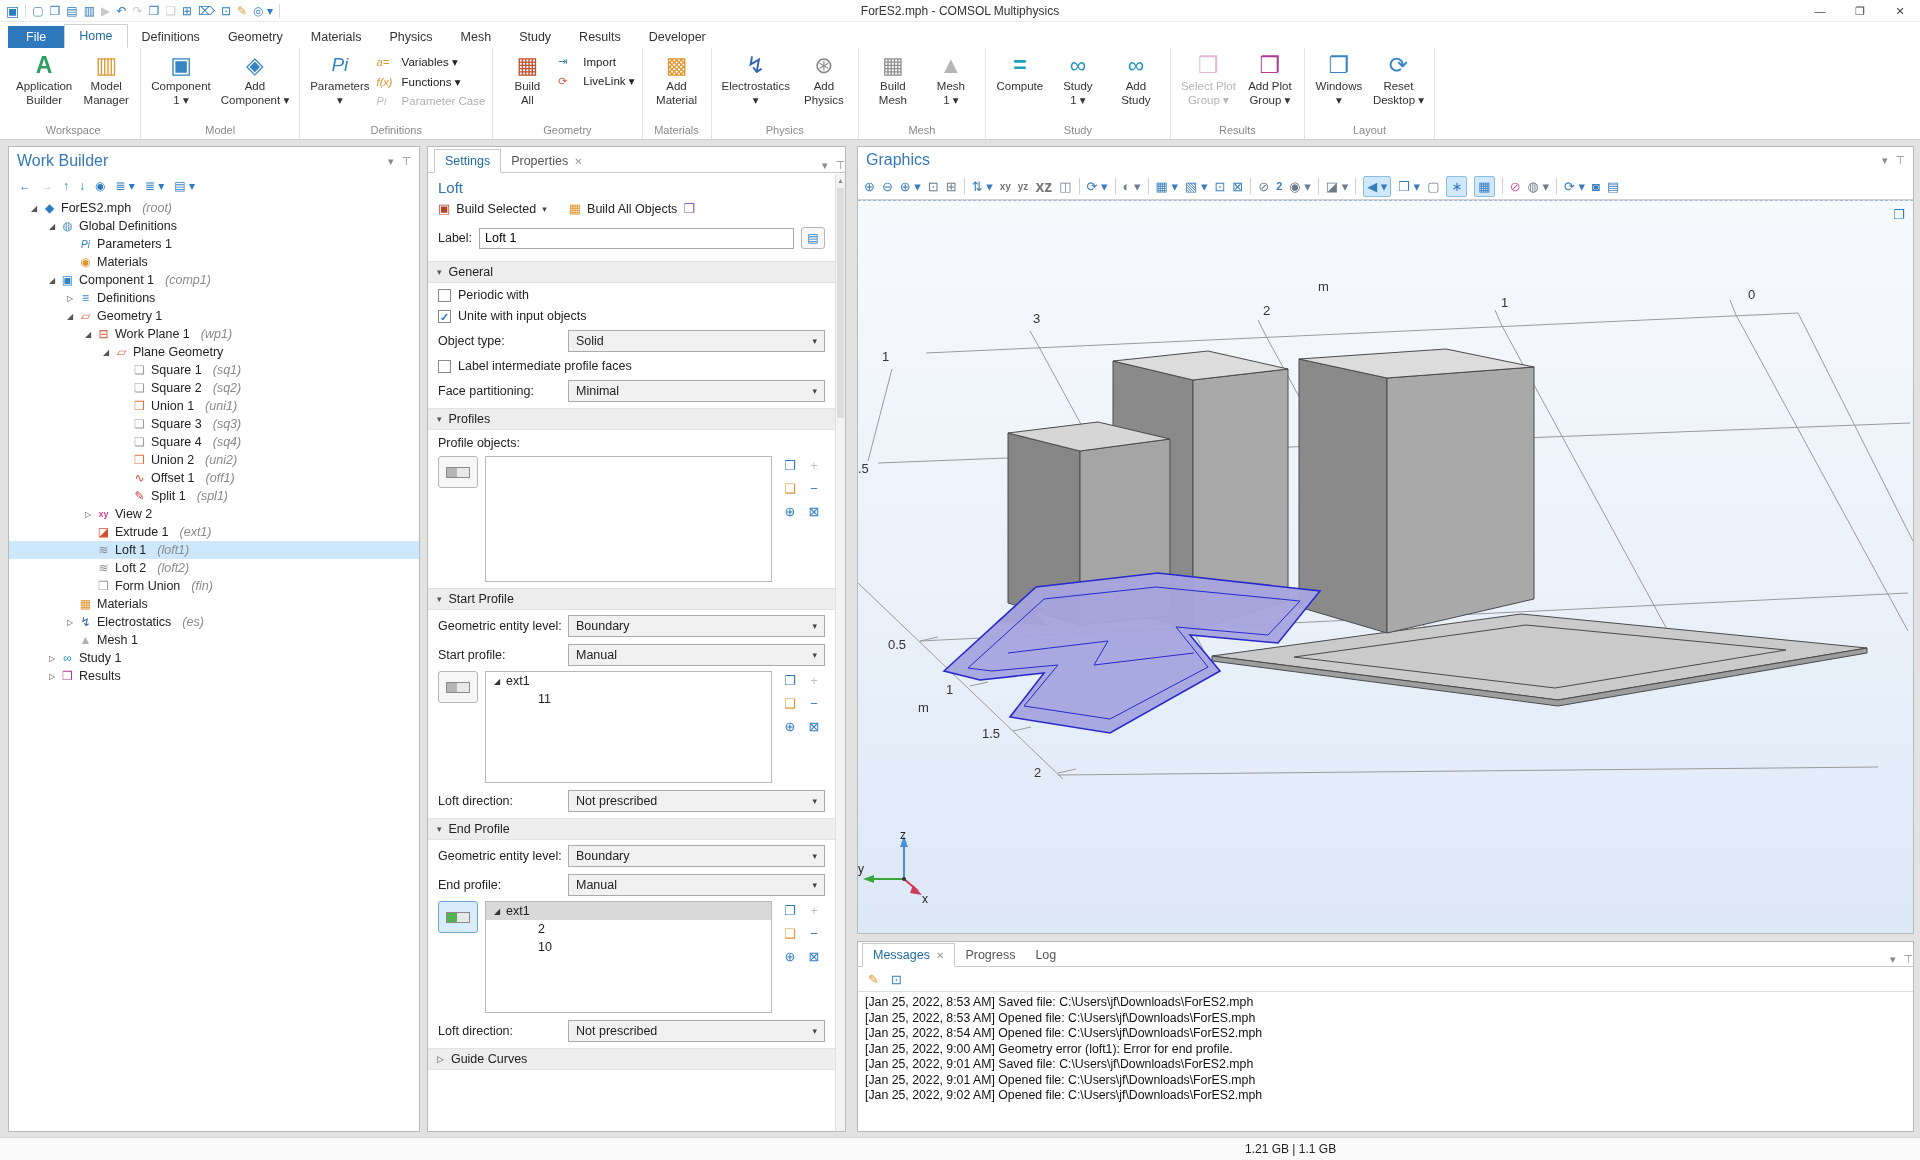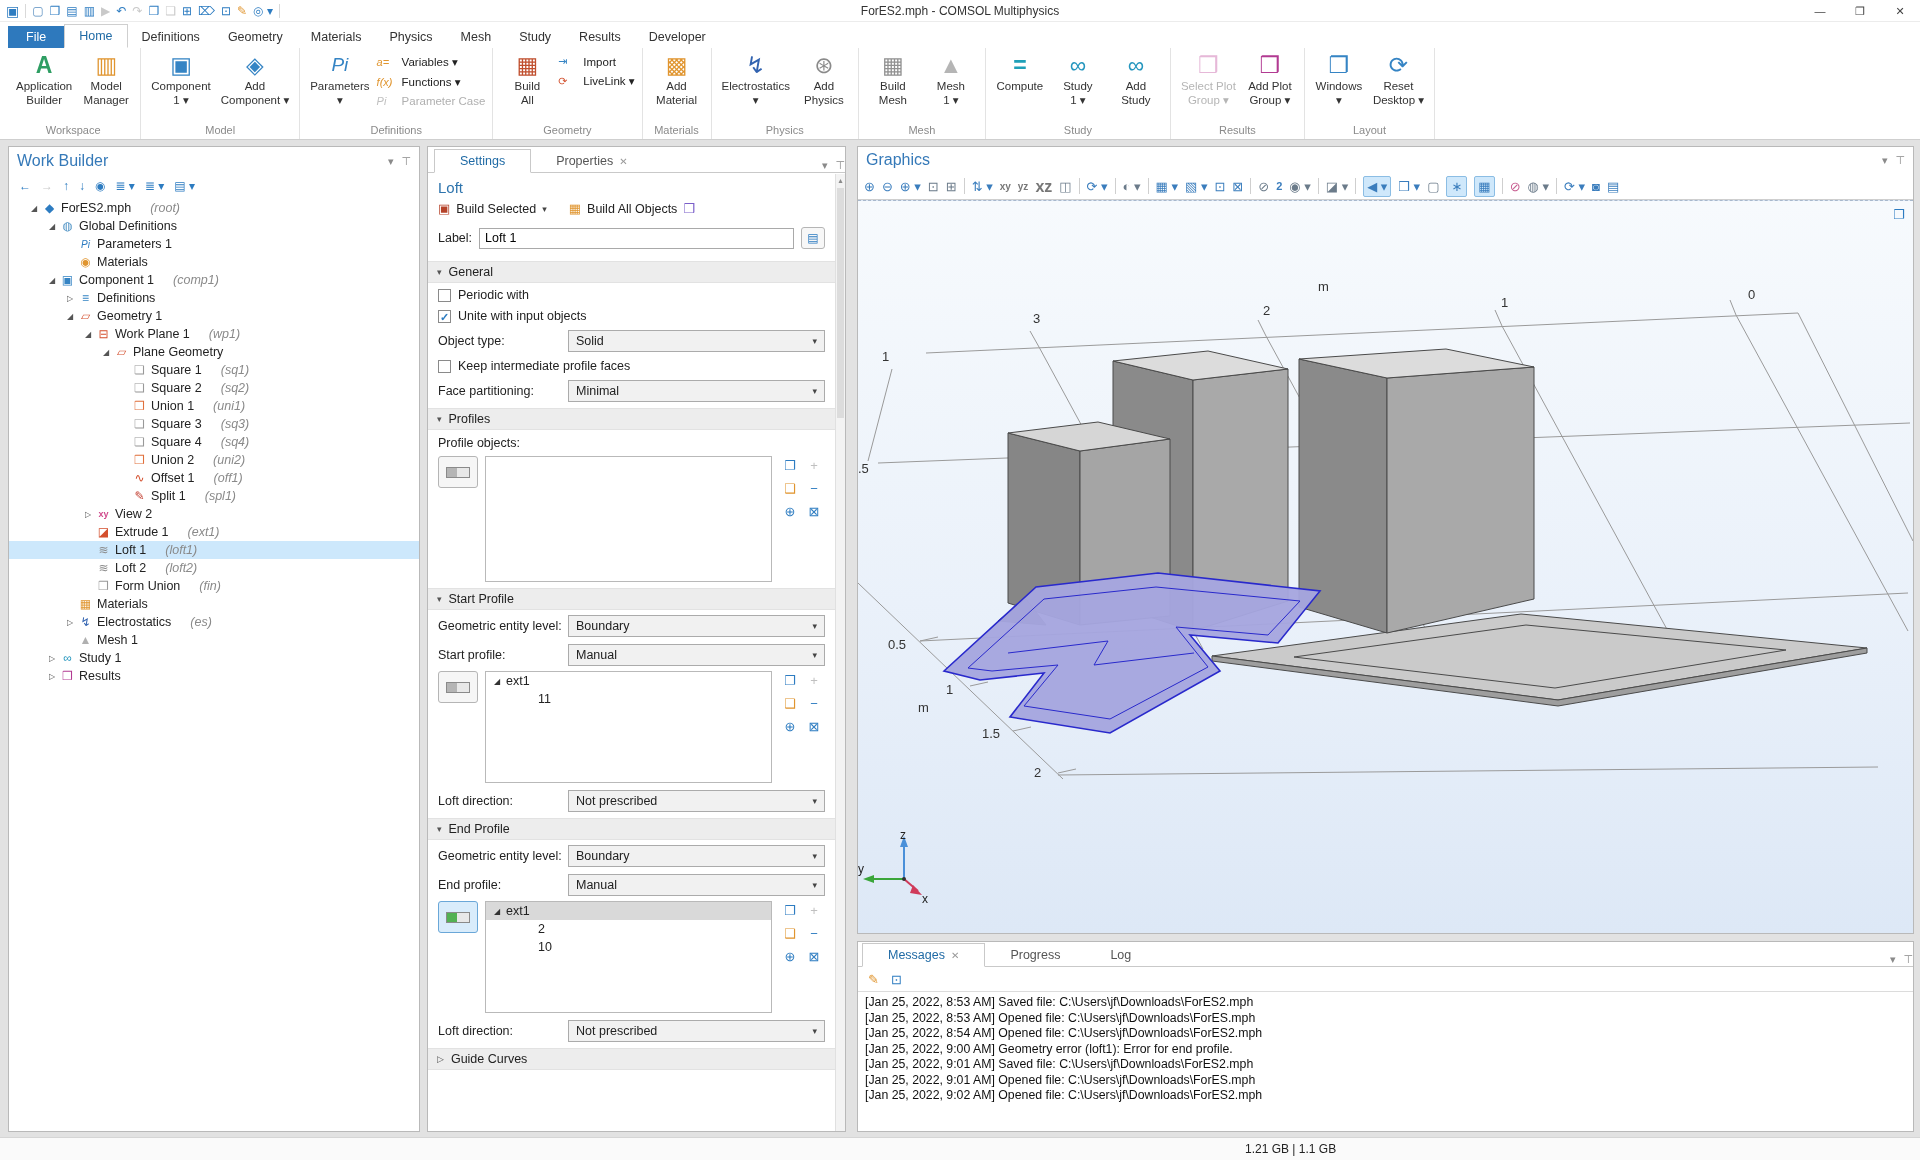--- a/index.html
+++ b/index.html
@@ -44,25 +44,25 @@
   .pico { color:#8a8a8a; font-size:11px; margin-left:8px; }
 
   
   .mbtools { display:flex; align-items:center; gap:10px; height:22px; padding:0 10px; }
   .mbtools span { font-size:12px; }
   .tree { margin-top:2px; }
   .trow { display:flex; align-items:center; height:18px; white-space:nowrap; }
   .tarrow { width:14px; font-size:8px; color:#555; text-align:center; flex:none; }
   .ticon { width:17px; font-size:12px; text-align:center; flex:none; }
   .tlabel { margin-left:3px; }
-  .ttag { margin-left:19px; font-style:italic; color:#8a8a8a; }
+  .ttag { margin-left:11px; font-style:italic; color:#8a8a8a; }
 
   
   .stabs { display:flex; align-items:flex-end; height:26px; border-bottom:1px solid #c9c9c9; padding-left:6px; }
-  .stab { padding:4px 25px; color:#555; display:flex; gap:6px; align-items:center; }
+  .stab { padding:4px 10px; color:#555; display:flex; gap:6px; align-items:center; }
   .stab.active { color:#1f6aa5; border:1px solid #c9c9c9; border-bottom:1px solid #fff; background:#fff; margin-bottom:-1px; }
   .stab .x { color:#999; font-size:10px; }
   .scontent { position:relative; height:958px; overflow:hidden; padding-right:10px; }
   .s-title { color:#2e74ad; font-size:15px; padding:6px 10px 2px; }
   .s-actions { display:flex; align-items:center; gap:6px; padding:3px 10px 7px; }
   .s-actions .gap { width:10px; }
   .aicon { font-size:13px; }
   .label-row { display:flex; align-items:center; gap:7px; padding:4px 10px 8px; }
   .label-row input { flex:1; height:21px; border:1px solid #a9a9a9; padding:0 5px; font:inherit; }
   .editbtn { width:24px; height:22px; border:1px solid #b5b5b5; border-radius:3px; background:#f7f7f7; text-align:center; line-height:21px; color:#2d7cc1; font-size:12px; }
@@ -544,21 +544,21 @@
     </div>
     <div class="sel-row">
       <span class="slab">Object type:</span>
       <div class="selbox">
         <span class="sv">Solid</span>
         <span class="caret">▾</span>
       </div>
     </div>
     <div class="chk-row">
       <span class="cb"></span>
-      <span>Keep intermediate profile faces</span>
+      <span>Label intermediate profile faces</span>
     </div>
     <div class="sel-row">
       <span class="slab">Face partitioning:</span>
       <div class="selbox">
         <span class="sv">Minimal</span>
         <span class="caret">▾</span>
       </div>
     </div>
 
     <div class="sec-hdr">

